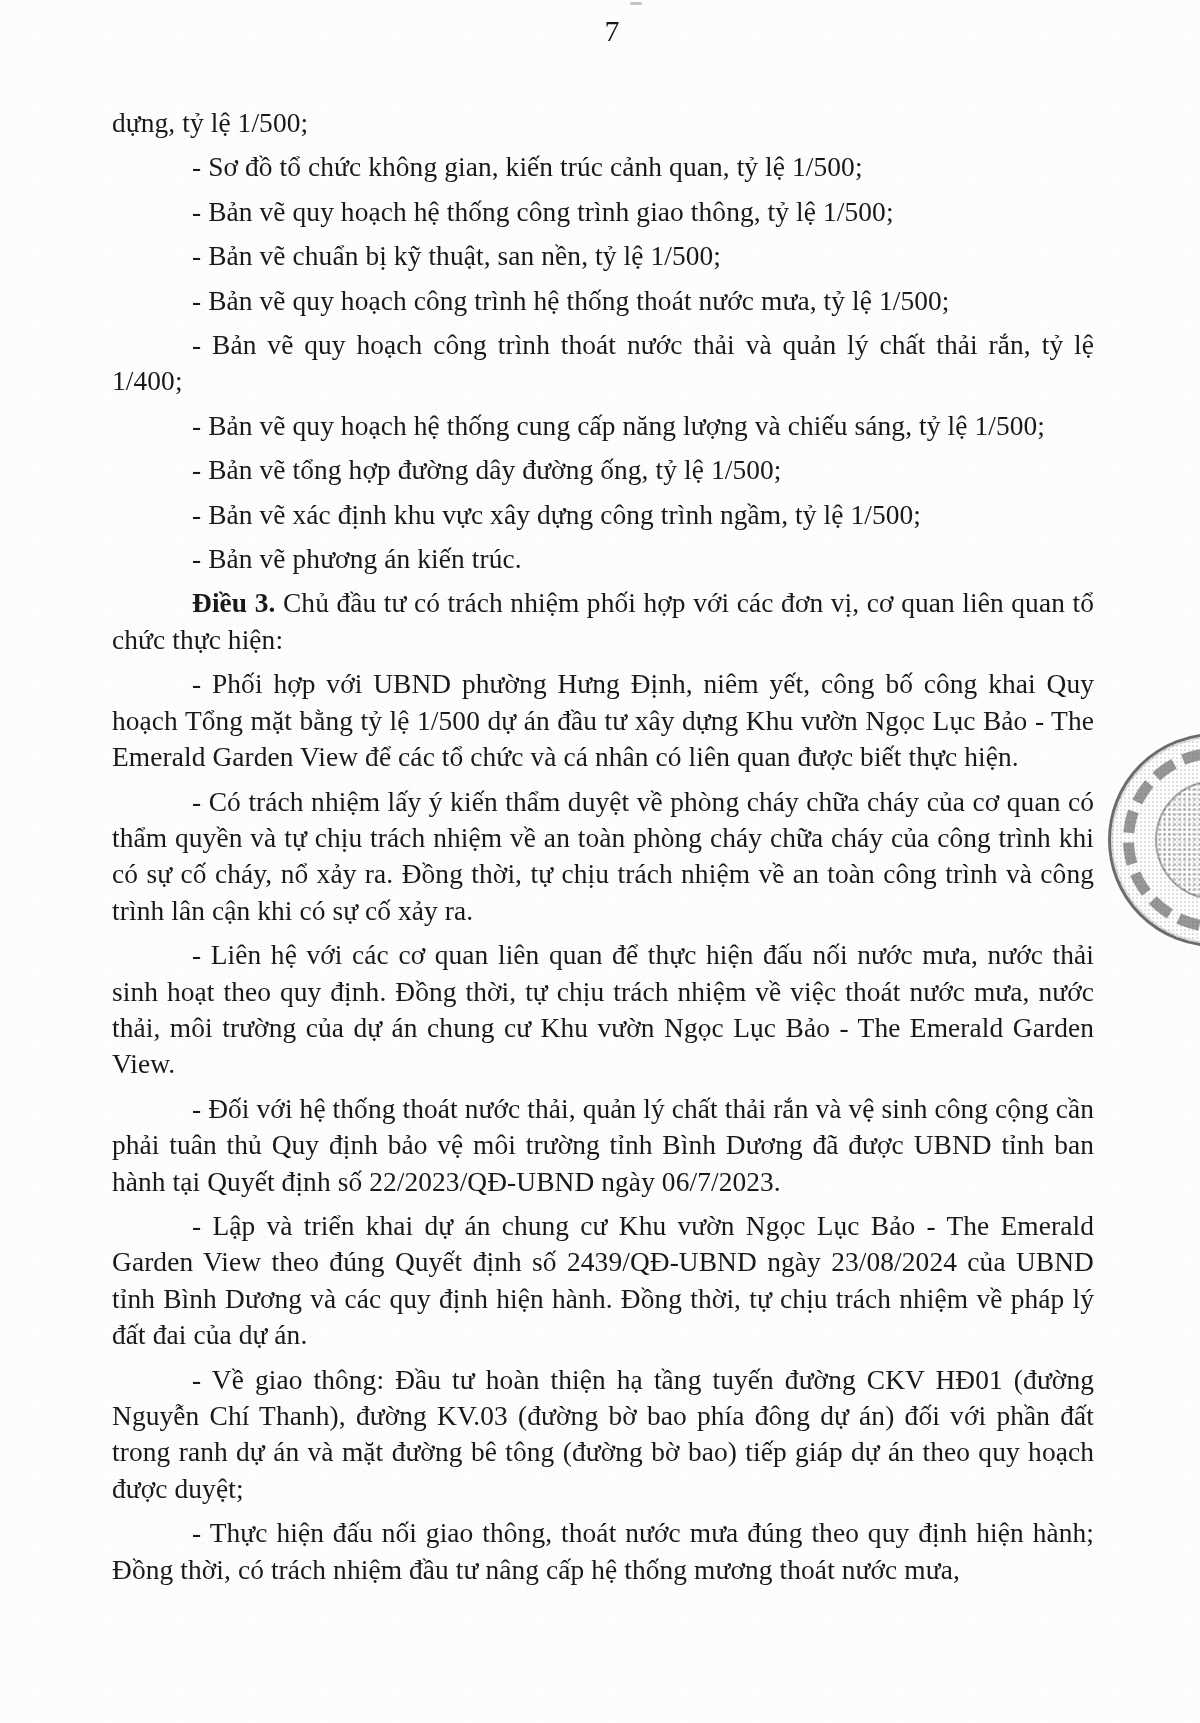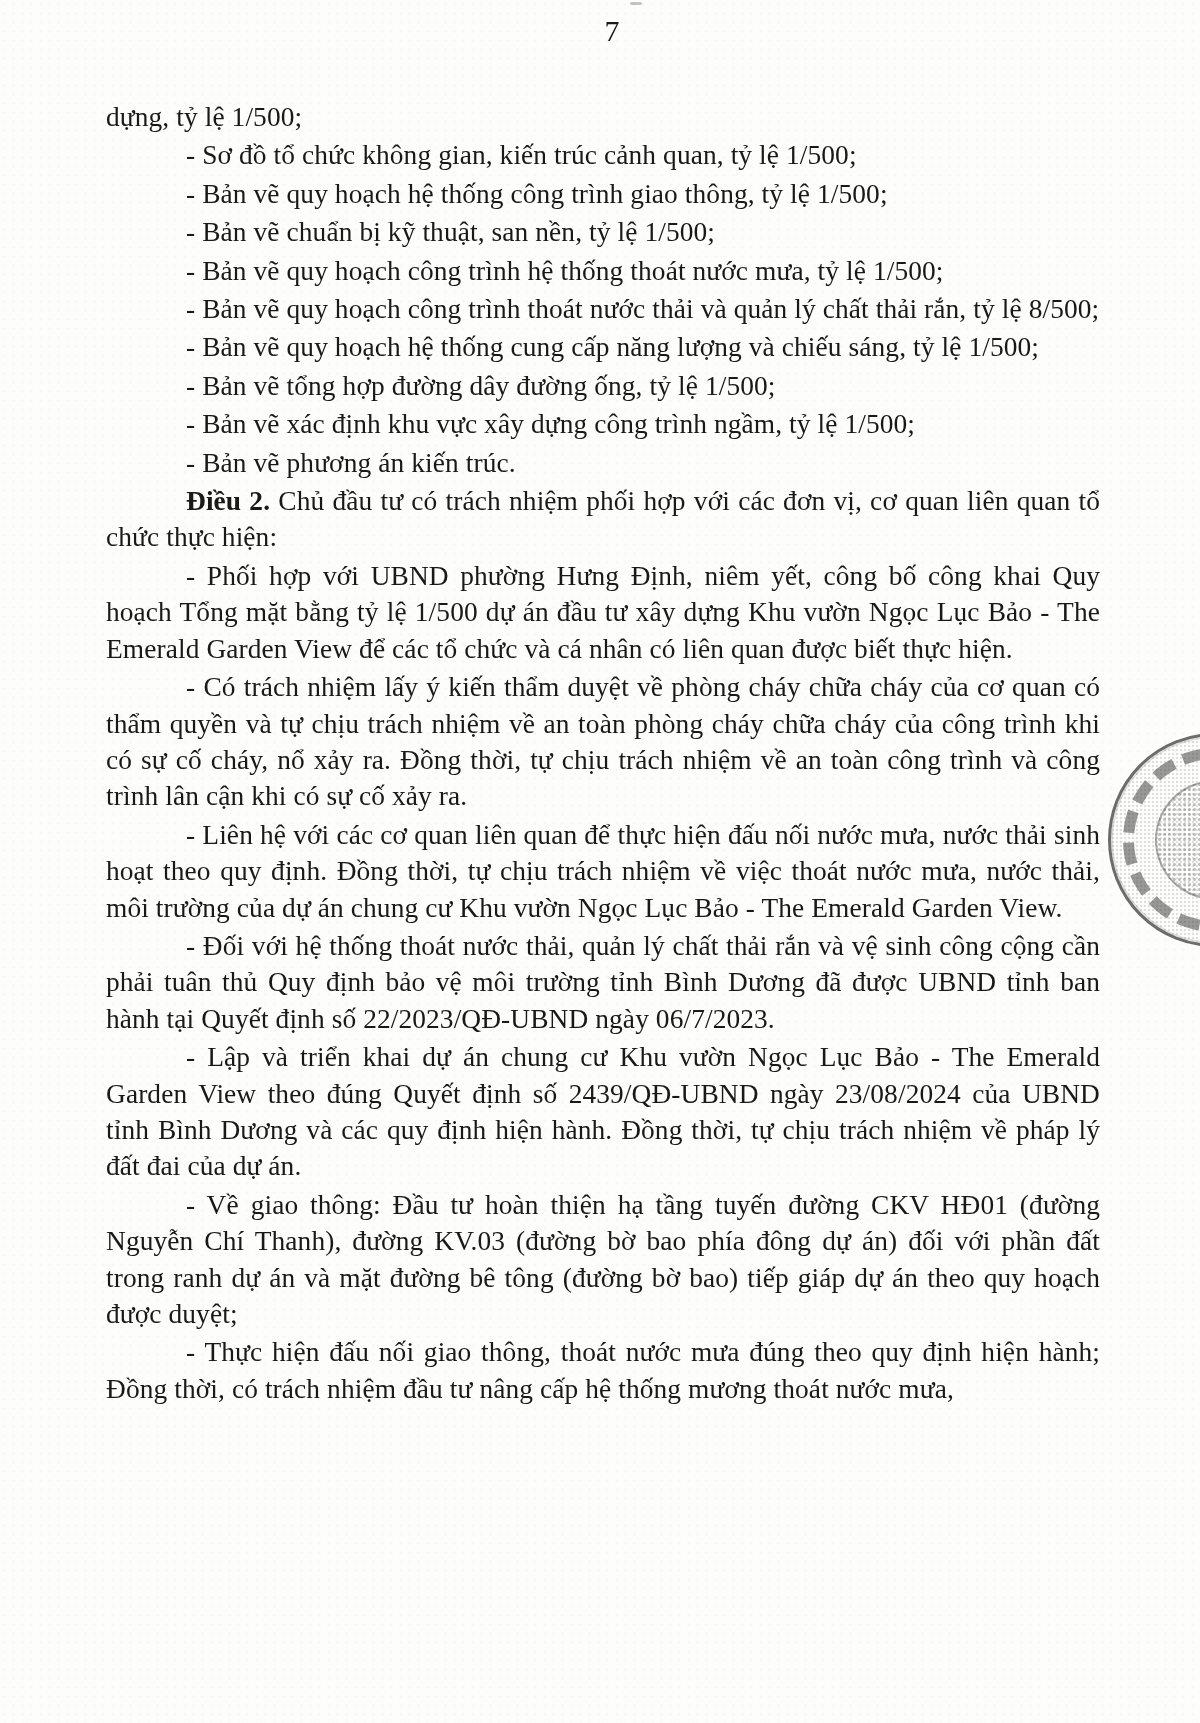--- a/index.html
+++ b/index.html
@@ -28,21 +28,21 @@
     position:absolute;
     top:97px;
     left:104px;
     width:998px;
     font-size:27.4px;
     line-height:36.4px;
     text-align:justify;
     letter-spacing:.1px;
   }
   .doc-body p{
-    margin:2px;
+    margin:8px;
     padding:0;
     text-indent:80px;
   }
   .doc-body p.no-indent{text-indent:0;}
   .doc-body strong{font-weight:bold;}
   
   .stamp{
     position:absolute;
     left:1108px;
     top:733px;
@@ -97,26 +97,26 @@
   <div class="scan-artifact"></div>
 
   <div class="page-number">7</div>
 
   <div class="doc-body">
       <p class="no-indent">dựng, tỷ lệ 1/500;</p>
       <p>- Sơ đồ tổ chức không gian, kiến trúc cảnh quan, tỷ lệ 1/500;</p>
       <p>- Bản vẽ quy hoạch hệ thống công trình giao thông, tỷ lệ 1/500;</p>
       <p>- Bản vẽ chuẩn bị kỹ thuật, san nền, tỷ lệ 1/500;</p>
       <p>- Bản vẽ quy hoạch công trình hệ thống thoát nước mưa, tỷ lệ 1/500;</p>
-      <p>- Bản vẽ quy hoạch công trình thoát nước thải và quản lý chất thải rắn, tỷ lệ 8/500;</p>
+      <p>- Bản vẽ quy hoạch công trình thoát nước thải và quản lý chất thải rắn, tỷ lệ 1/400;</p>
       <p>- Bản vẽ quy hoạch hệ thống cung cấp năng lượng và chiếu sáng, tỷ lệ 1/500;</p>
       <p>- Bản vẽ tổng hợp đường dây đường ống, tỷ lệ 1/500;</p>
       <p>- Bản vẽ xác định khu vực xây dựng công trình ngầm, tỷ lệ 1/500;</p>
       <p>- Bản vẽ phương án kiến trúc.</p>
-      <p><strong>Điều 2.</strong> Chủ đầu tư có trách nhiệm phối hợp với các đơn vị, cơ quan liên quan tổ chức thực hiện:</p>
+      <p><strong>Điều 3.</strong> Chủ đầu tư có trách nhiệm phối hợp với các đơn vị, cơ quan liên quan tổ chức thực hiện:</p>
       <p>- Phối hợp với UBND phường Hưng Định, niêm yết, công bố công khai Quy hoạch Tổng mặt bằng tỷ lệ 1/500 dự án đầu tư xây dựng Khu vườn Ngọc Lục Bảo - The Emerald Garden View để các tổ chức và cá nhân có liên quan được biết thực hiện.</p>
       <p>- Có trách nhiệm lấy ý kiến thẩm duyệt về phòng cháy chữa cháy của cơ quan có thẩm quyền và tự chịu trách nhiệm về an toàn phòng cháy chữa cháy của công trình khi có sự cố cháy, nổ xảy ra. Đồng thời, tự chịu trách nhiệm về an toàn công trình và công trình lân cận khi có sự cố xảy ra.</p>
       <p>- Liên hệ với các cơ quan liên quan để thực hiện đấu nối nước mưa, nước thải sinh hoạt theo quy định. Đồng thời, tự chịu trách nhiệm về việc thoát nước mưa, nước thải, môi trường của dự án chung cư Khu vườn Ngọc Lục Bảo - The Emerald Garden View.</p>
       <p>- Đối với hệ thống thoát nước thải, quản lý chất thải rắn và vệ sinh công cộng cần phải tuân thủ Quy định bảo vệ môi trường tỉnh Bình Dương đã được UBND tỉnh ban hành tại Quyết định số 22/2023/QĐ-UBND ngày 06/7/2023.</p>
       <p>- Lập và triển khai dự án chung cư Khu vườn Ngọc Lục Bảo - The Emerald Garden View theo đúng Quyết định số 2439/QĐ-UBND ngày 23/08/2024 của UBND tỉnh Bình Dương và các quy định hiện hành. Đồng thời, tự chịu trách nhiệm về pháp lý đất đai của dự án.</p>
       <p>- Về giao thông: Đầu tư hoàn thiện hạ tầng tuyến đường CKV HĐ01 (đường Nguyễn Chí Thanh), đường KV.03 (đường bờ bao phía đông dự án) đối với phần đất trong ranh dự án và mặt đường bê tông (đường bờ bao) tiếp giáp dự án theo quy hoạch được duyệt;</p>
       <p>- Thực hiện đấu nối giao thông, thoát nước mưa đúng theo quy định hiện hành; Đồng thời, có trách nhiệm đầu tư nâng cấp hệ thống mương thoát nước mưa,</p>
     </div>
 
   <div class="stamp">

